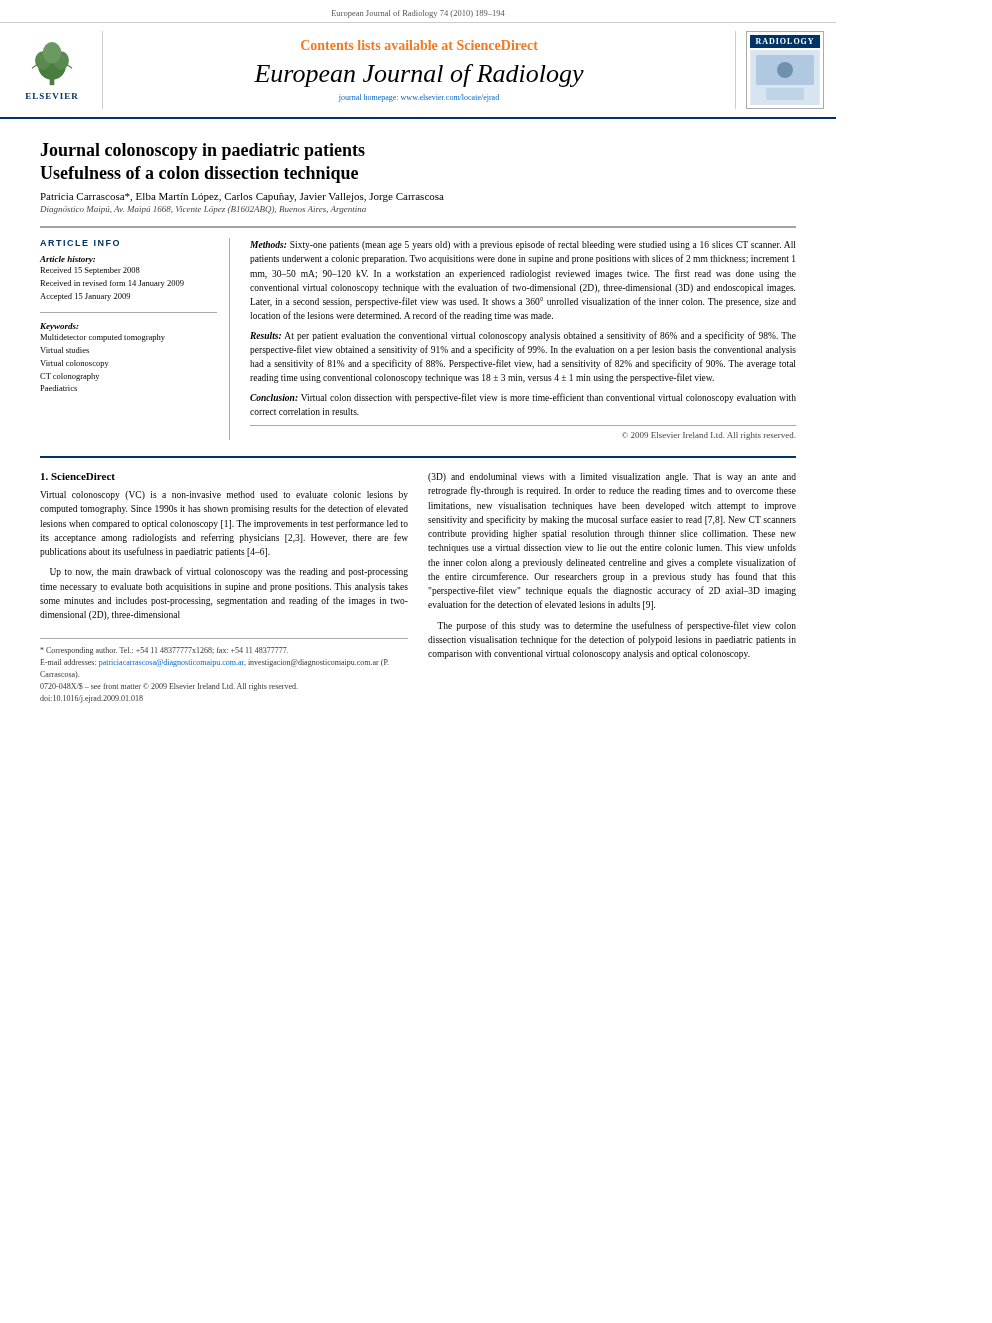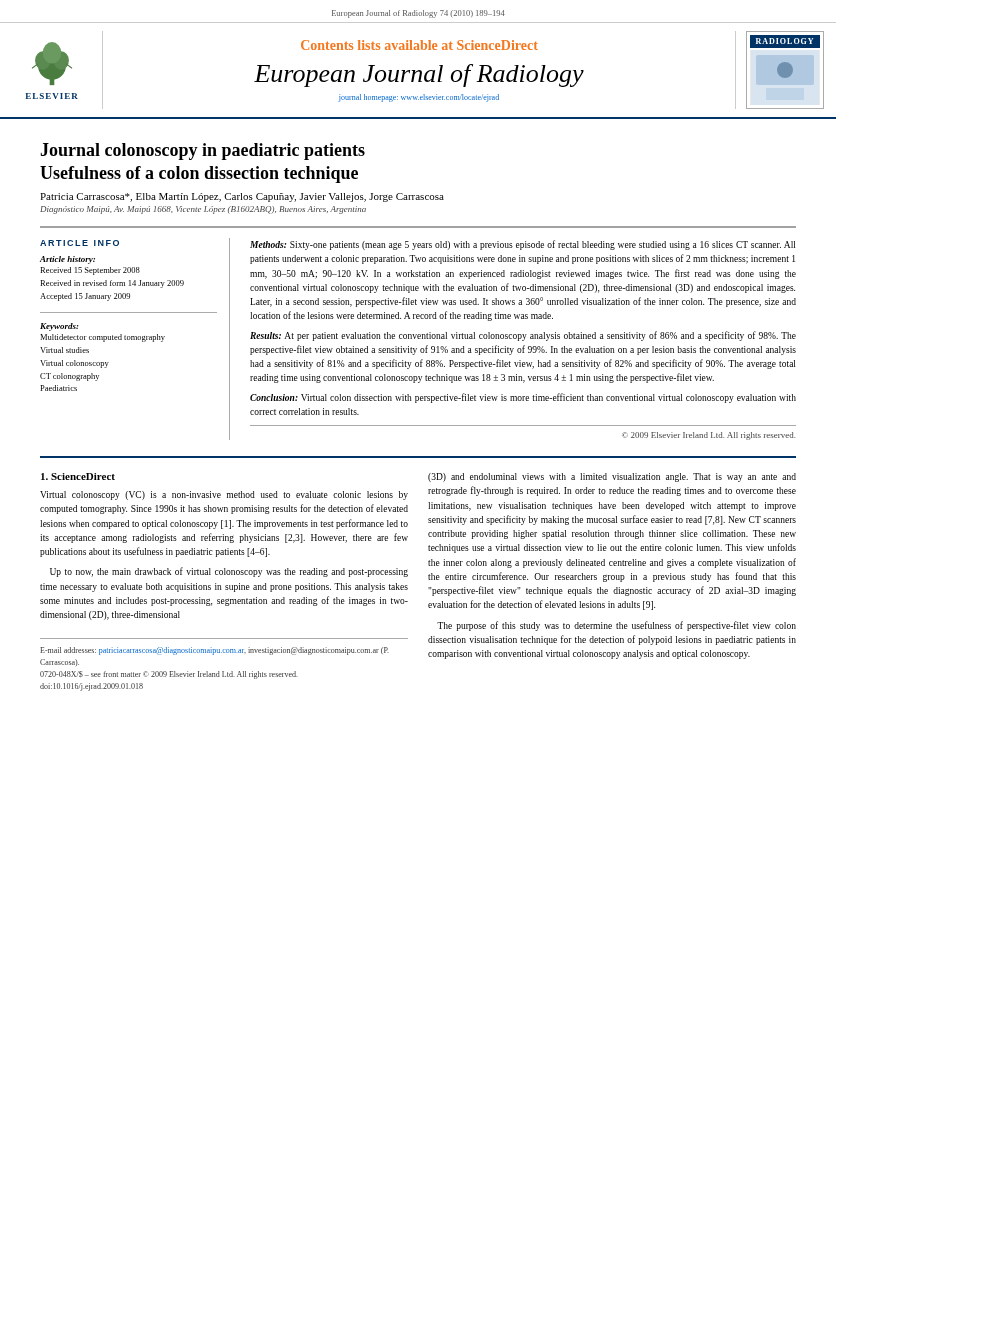--- a/index.html
+++ b/index.html
@@ -413,20 +413,21 @@
           <span>1.</span>
           <span>ScienceDirect</span>
         </div>
 
         <div class="body-text">
           <p>Virtual colonoscopy (VC) is a non-invasive method used to evaluate colonic lesions by computed tomography. Since 1990s it has shown promising results for the detection of elevated lesions when compared to optical colonoscopy [1]. The improvements in test performance led to its acceptance among radiologists and referring physicians [2,3]. However, there are few publications about its usefulness in paediatric patients [4–6].</p>
           <p>Up to now, the main drawback of virtual colonoscopy was the reading and post-processing time necessary to evaluate both acquisitions in supine and prone positions. This analysis takes some minutes and includes post-processing, segmentation and reading of the images in two-dimensional (2D), three-dimensional</p>
         </div>
 
         <div class="footnote-section">
+          <div class="footnote-text">* Corresponding author. Tel.: +54 11 48377777x1268; fax: +54 11 48377777.</div>
           <div class="footnote-text">
             <span>E-mail addresses:</span>
             <span style="color:#0066cc;">patriciacarrascosa@diagnosticomaipu.com.ar</span>,
             <span>investigacion@diagnosticomaipu.com.ar (P. Carrascosa).</span>
           </div>
           <div class="footnote-text">0720-048X/$ – see front matter © 2009 Elsevier Ireland Ltd. All rights reserved.</div>
           <div class="footnote-text">doi:10.1016/j.ejrad.2009.01.018</div>
         </div>
       </div>
 

